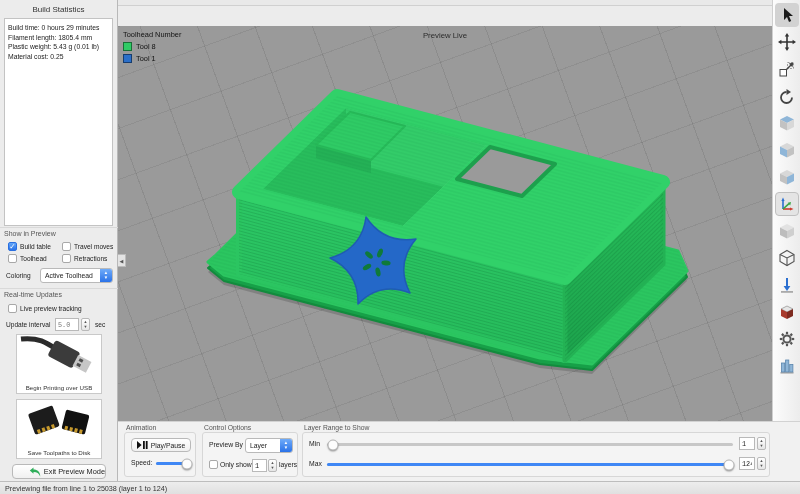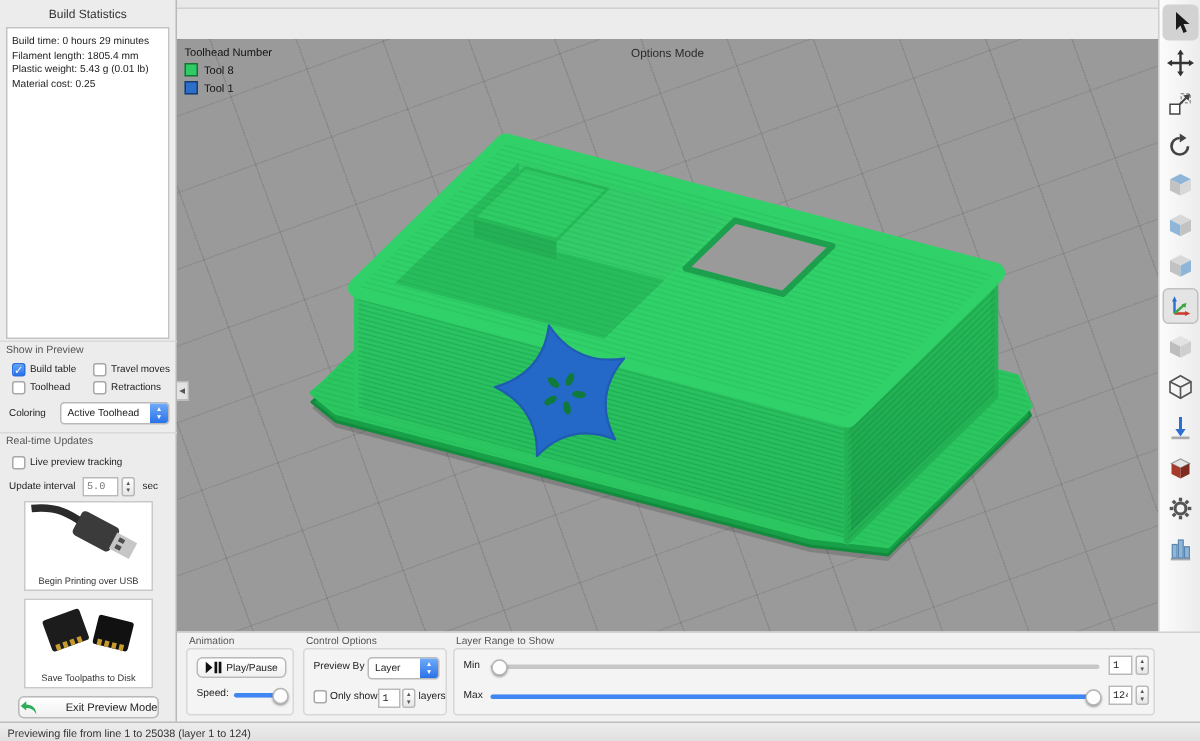--- a/index.html
+++ b/index.html
@@ -15,21 +15,21 @@
   .cb { position:absolute; width:9px; height:9px; background:#fff; border:1px solid #a8a8a8; border-radius:2px; }
   .cb.checked { background:linear-gradient(#63a6f8,#2a72e8); border-color:#2a6fe0; }
   .cb.checked::after { content:"✓"; color:#fff; font-size:7.5px; line-height:8px; display:block; text-align:center; }
   .cb-label { position:absolute; font-size:6.6px; color:#222; }
   .dropdown { position:absolute; height:15px; background:#fff; border:1px solid #b9b9b9; border-radius:3px; display:flex; align-items:center; font-size:6.8px; color:#222; padding-left:4px; }
   .dd-btn { margin-left:auto; width:12px; height:13px; border-radius:0 2px 2px 0; background:linear-gradient(#6fabf9,#2a72e8); color:#fff; display:flex; flex-direction:column; align-items:center; justify-content:center; font-size:4.4px; line-height:4.4px; }
   .stepper { position:absolute; width:9px; height:13px; border:1px solid #b9b9b9; border-radius:2px; background:linear-gradient(#fff,#e6e6e6); color:#555; display:flex; flex-direction:column; align-items:center; justify-content:center; font-size:4px; line-height:4.4px; }
   .tfield { position:absolute; height:13px; border:1px solid #b9b9b9; background:#fff; font-size:6.8px; color:#777; padding:0 2px; font-family:Liberation Mono, monospace; }
   .photo-btn { position:absolute; left:16px; width:86px; height:60px; background:#fff; border:1px solid #c9c9c9; text-align:center; cursor:pointer; }
   .photo-cap { position:absolute; bottom:2px; left:0; right:0; font-size:6.2px; color:#333; }
-  .exit-btn { position:absolute; left:12px; top:464px; width:94px; height:15px; background:linear-gradient(#fff,#f0f0f0); border:1px solid #b9b9b9; border-radius:4px; display:flex; align-items:center; justify-content:space-between; gap:3px; font-size:7.4px; color:#222; cursor:pointer; }
+  .exit-btn { position:absolute; left:12px; top:464px; width:94px; height:15px; background:linear-gradient(#fff,#f0f0f0); border:1px solid #b9b9b9; border-radius:4px; display:flex; align-items:center; justify-content:flex-end; gap:3px; font-size:7.4px; color:#222; cursor:pointer; }
 
   
   .vp-strip { position:absolute; left:118px; top:0; width:654px; height:6px; background:#e9e9e9; border-bottom:1px solid #d0d0d0; }
   .viewport { position:absolute; left:118px; top:6px; width:654px; height:415px;
     background-image:
       repeating-linear-gradient(70deg, rgba(0,0,0,0.09) 0 1px, transparent 1px 54px),
       repeating-linear-gradient(160deg, rgba(0,0,0,0.07) 0 1px, transparent 1px 48px);
     background-color:#9a9a9a; overflow:hidden;margin-top:20px; }
   .scene { position:absolute; left:0; top:0; }
   .legend { position:absolute; left:5px; top:4px; font-size:7.4px; color:#111; }
@@ -227,21 +227,21 @@
       <div class="legend-row">
         <span class="sw sw-green"></span>
         <span>Tool 8</span>
       </div>
       <div class="legend-row">
         <span class="sw sw-blue"></span>
         <span>Tool 1</span>
       </div>
     </div>
 
-    <div class="mode-label">Options Mode</div>
+    <div class="mode-label">Preview Live</div>
 
 
     <div class="collapse">◀</div>
   </div>
 
   <div class="toolbar">
     <div class="tool active">
       <svg width="16" height="16" viewBox="0 0 16 16">
           <path d="M5 1 L5 13 L8 10 L10 15 L12.2 14 L10 9 L14 9 Z" fill="#1a1a1a"></path>
         </svg>

